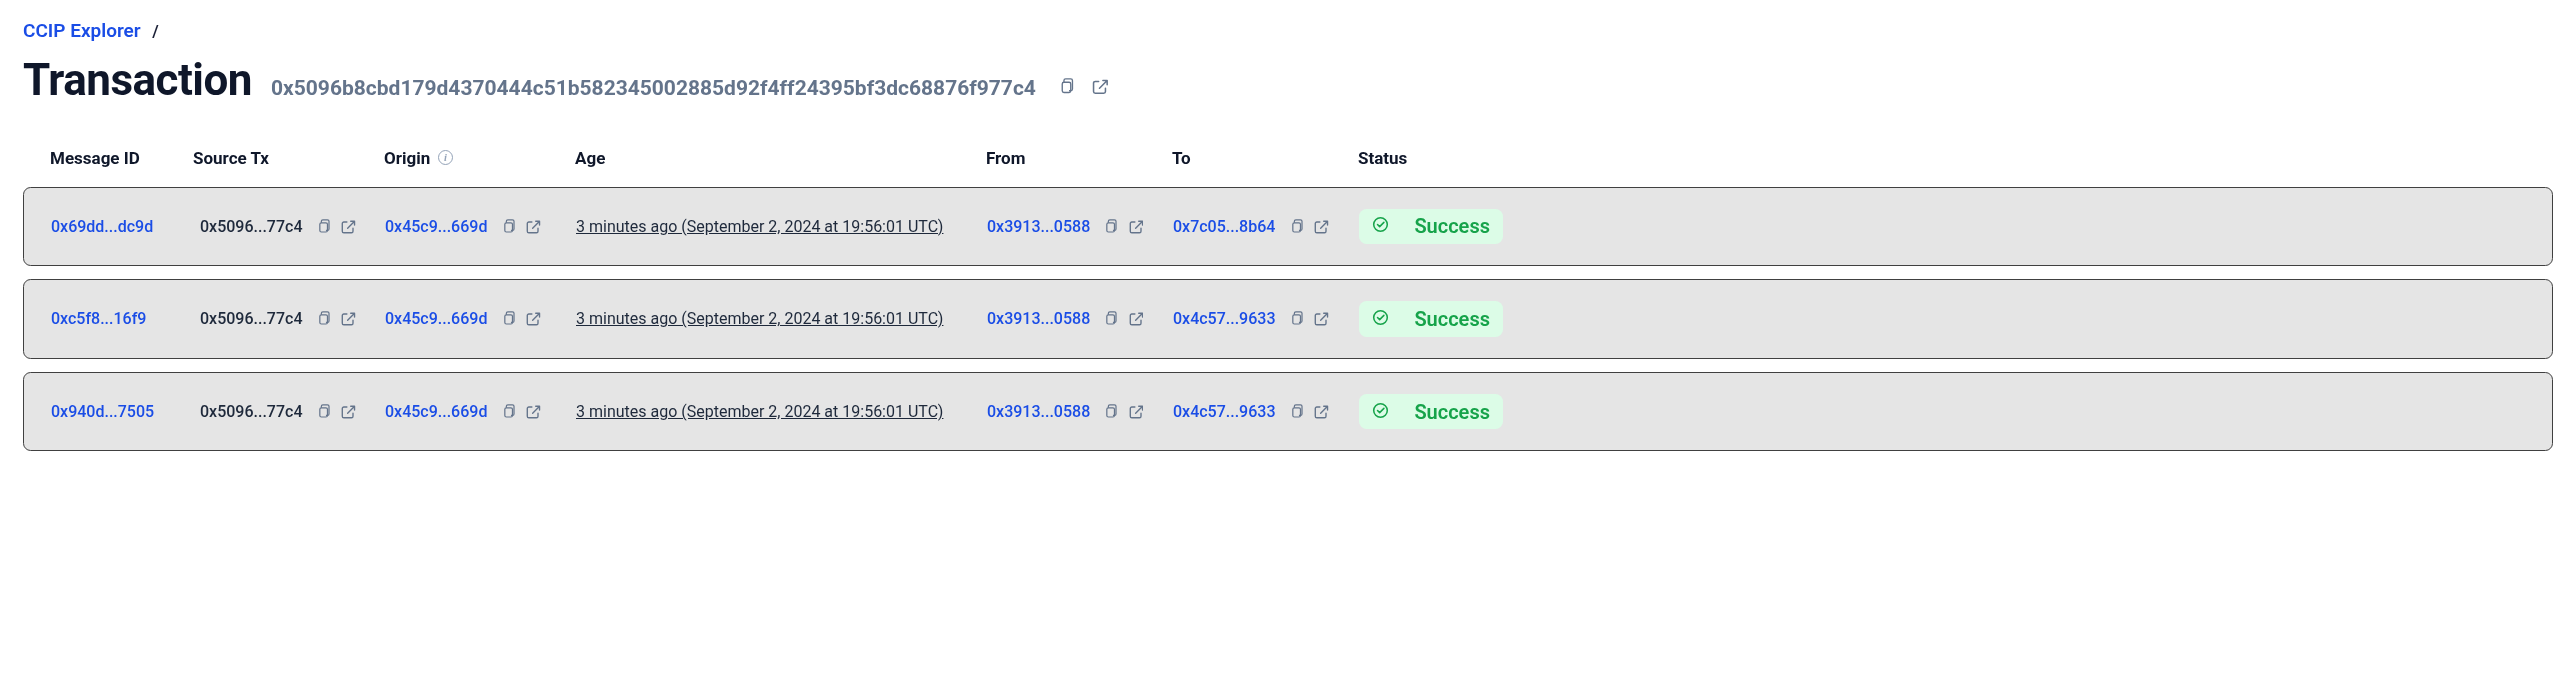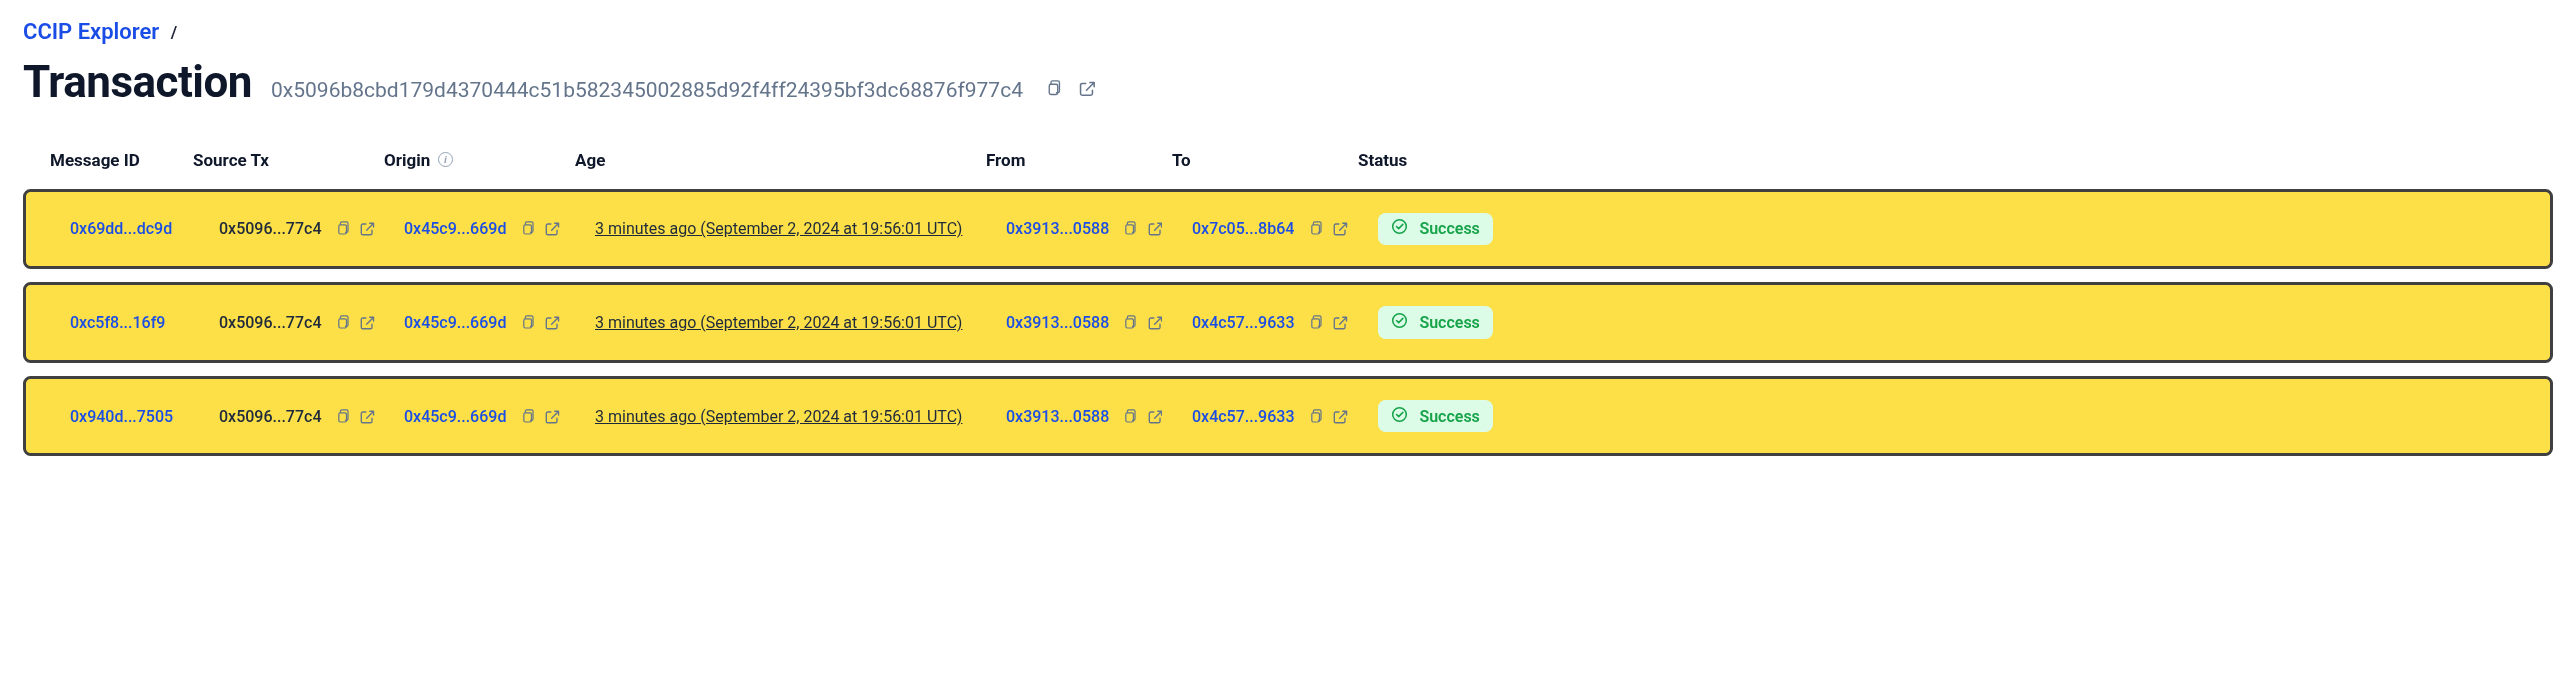--- a/index.html
+++ b/index.html
@@ -15,21 +15,21 @@
 }
 .breadcrumb {
   display: flex;
   align-items: center;
   gap: 11.5px;
   margin-bottom: 11.5px;
 }
 .breadcrumb-link {
   color: #1a4de6;
   font-weight: 600;
-  font-size: 22px;
+  font-size: 19px;
   text-decoration: none;
   text-align: center;
 }
 .breadcrumb-sep {
   color: #1a1f36;
   font-weight: 600;
   font-size: 17px;
 }
 .title-row {
   display: flex;
@@ -39,21 +39,21 @@
 }
 .page-title {
   font-size: 44px;
   font-weight: 700;
   color: #0f172a;
   letter-spacing: -0.5px;
 }
 .tx-hash {
   color: #64748b;
   font-size: 21px;
-  font-weight: 400;
+  font-weight: 700;
 }
 .icon-btn {
   display: inline-flex;
   align-items: center;
   justify-content: center;
   width: 23px;
   height: 23px;
   color: #64748b;
   cursor: pointer;
 }
@@ -95,24 +95,24 @@
   color: #94a3b8;
   font-size: 10.5px;
   font-weight: 600;
   font-style: italic;
   font-family: serif;
 }
 .row {
   display: grid;
   grid-template-columns: 143px 191px 191px 411px 186px 186px 134px;
   align-items: center;
-  background: #fde047;
-  border: 3px solid #404040;
+  background: #e5e5e5;
+  border: 1px solid #404040;
   border-radius: 7.6px;
-  padding: 21px 44px;
+  padding: 21px 27px;
   margin-bottom: 13.4px;
 }
 .row:last-child {
   margin-bottom: 0;
 }
 .cell {
   display: flex;
   align-items: center;
   gap: 7.6px;
   font-size: 16px;
@@ -128,27 +128,27 @@
   margin-left: 6px;
 }
 .age {
   color: #1e293b;
   font-weight: 400;
   text-decoration: underline;
 }
 .status-badge {
   display: inline-flex;
   align-items: center;
-  gap: 11px;
+  gap: 25px;
   background: #dcfce7;
   color: #16a34a;
   border-radius: 7.6px;
   padding: 5.7px 13.4px;
   font-weight: 600;
-  font-size: 16px;
+  font-size: 20px;
 }
 .status-badge svg {
   width: 17px;
   height: 17px;
 }
 .cell-icons {
   display: inline-flex;
   gap: 5.7px;
   margin-left: 3.8px;
 }

